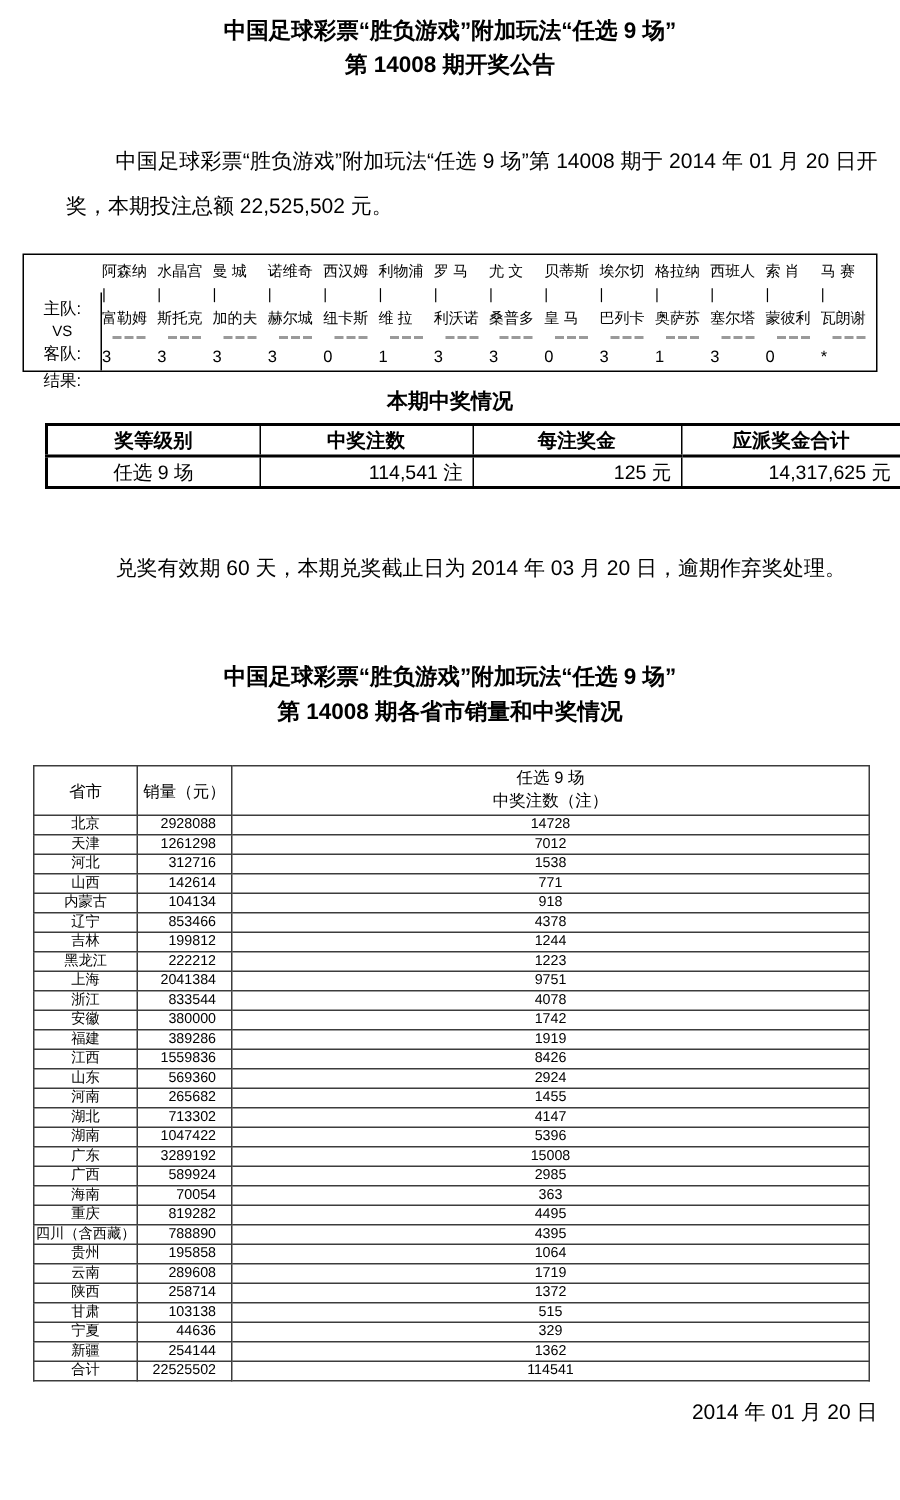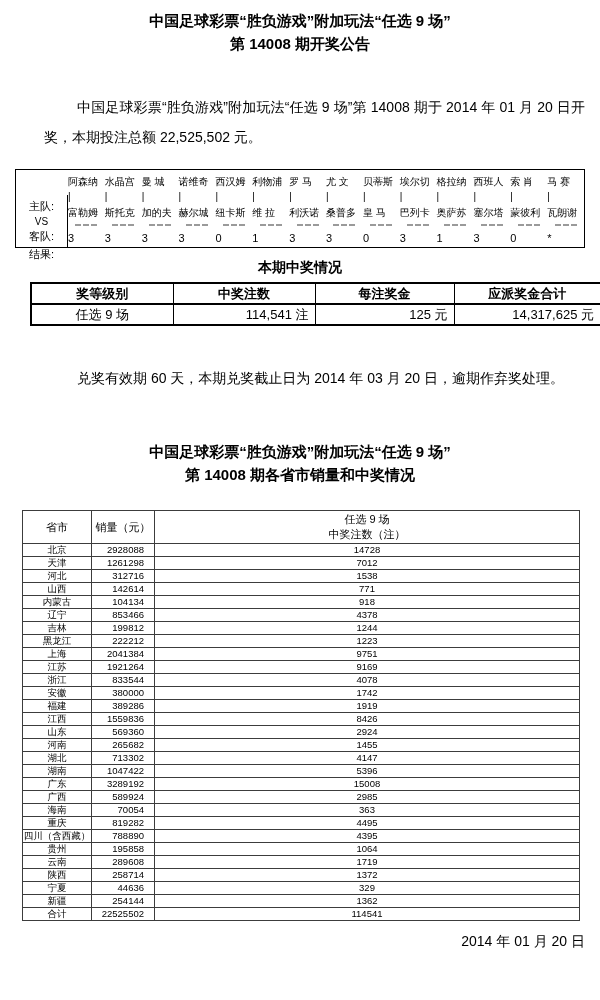--- a/index.html
+++ b/index.html
@@ -296,25 +296,20 @@
           <td class="c">黑龙江</td>
           <td class="r">222212</td>
           <td class="c">1223</td>
         </tr>
         <tr>
           <td class="c">上海</td>
           <td class="r">2041384</td>
           <td class="c">9751</td>
         </tr>
         <tr>
-          <td class="c">江苏</td>
-          <td class="r">1921264</td>
-          <td class="c">9169</td>
-        </tr>
-        <tr>
           <td class="c">浙江</td>
           <td class="r">833544</td>
           <td class="c">4078</td>
         </tr>
         <tr>
           <td class="c">安徽</td>
           <td class="r">380000</td>
           <td class="c">1742</td>
         </tr>
         <tr>
@@ -381,20 +376,25 @@
           <td class="c">云南</td>
           <td class="r">289608</td>
           <td class="c">1719</td>
         </tr>
         <tr>
           <td class="c">陕西</td>
           <td class="r">258714</td>
           <td class="c">1372</td>
         </tr>
         <tr>
+          <td class="c">甘肃</td>
+          <td class="r">103138</td>
+          <td class="c">515</td>
+        </tr>
+        <tr>
           <td class="c">宁夏</td>
           <td class="r">44636</td>
           <td class="c">329</td>
         </tr>
         <tr>
           <td class="c">新疆</td>
           <td class="r">254144</td>
           <td class="c">1362</td>
         </tr>
         <tr>

